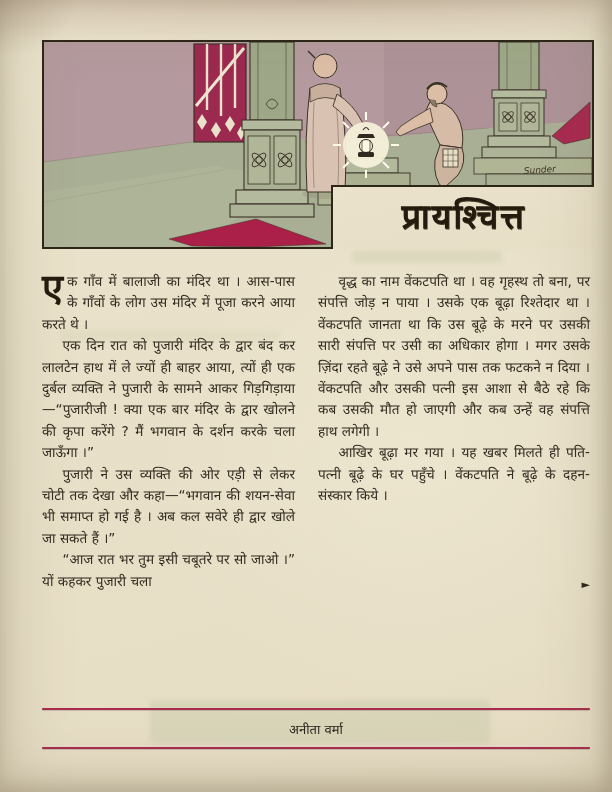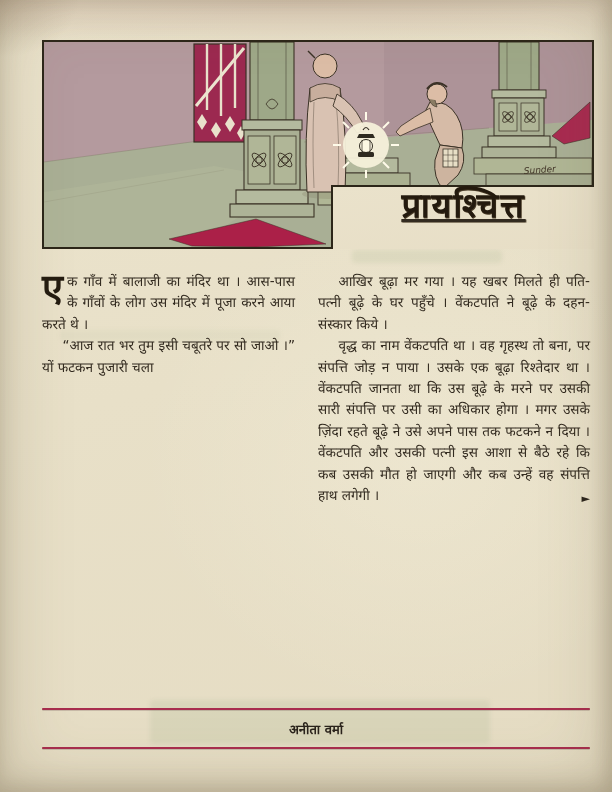--- a/index.html
+++ b/index.html
@@ -16,37 +16,37 @@
                inset -8px 0 16px rgba(90,75,50,.12);}
   .bleed{position:absolute;background:rgba(148,168,128,.15);filter:blur(2px);border-radius:4px;}
 
   
   .illustration{position:absolute;left:42px;top:40px;width:548px;height:205px;
     border:2px solid #2c2619;background:#a9af95;}
   .illustration svg{display:block;}
   .title-notch{position:absolute;left:287px;top:143px;right:-2px;bottom:-2px;
     background:linear-gradient(170deg,#eae2cb,#e7dec6);
     border-left:2px solid #2c2619;border-top:2px solid #2c2619;
-    display:flex;align-items:flex-start;justify-content:center;padding-bottom:2px;box-sizing:border-box;text-decoration:underline;}
+    display:flex;align-items:center;justify-content:center;padding-bottom:2px;box-sizing:border-box;}
   .title{margin:0;font-size:34px;line-height:1.1;font-weight:bold;letter-spacing:2px;
     color:#241a0e;text-shadow:0.6px 0.6px 0 #4a3c28;}
 
   
   .columns{position:absolute;left:42px;top:271px;width:548px;
     display:grid;grid-template-columns:253px 272px;column-gap:23px;}
   .col{font-size:13.6px;line-height:21.4px;text-align:justify;}
   .col p{margin:0;}
   .col p.indent{text-indent:1.5em;}
   .dropcap{float:left;font-size:38px;line-height:33px;font-weight:bold;
     padding:1px 4px 0 0;color:#241c10;}
   .col-right{position:relative;}
   .cont-mark{position:absolute;right:0;bottom:-3px;font-size:11px;color:#2b241c;}
 
   
-  .footer{position:absolute;left:42px;top:708px;width:548px;font-weight:bold;}
+  .footer{position:absolute;left:42px;top:708px;width:548px;}
   .rule{height:2px;background:#a82d4e;border-radius:1px;box-shadow:0 0.5px 0 rgba(60,20,30,.35);}
   .author{text-align:center;font-size:13px;color:#2b241c;padding:10px 0 9px;}
 </style>
 </head>
 <body>
 
 <div class="page">
 
   <div class="bleed" style="left:150px;top:700px;width:340px;height:44px;"></div>
   <div class="bleed" style="left:352px;top:250px;width:150px;height:13px;"></div>
@@ -186,25 +186,27 @@
     <div class="title-notch">
       <h1 class="title">प्रायश्चित्त</h1>
     </div>
   </div>
 
   <div class="columns">
     <div class="col">
       <p class="para">
         <span class="dropcap">ए</span><span>क गाँव में बालाजी का मंदिर था । आस-पास के गाँवों के लोग उस मंदिर में पूजा करने आया करते थे ।</span>
       </p>
-      <p class="para indent">“आज रात भर तुम इसी चबूतरे पर सो जाओ ।” यों फटकन पुजारी चला</p>
+      <p class="para indent">एक दिन रात को पुजारी मंदिर के द्वार बंद कर लालटेन हाथ में ले ज्यों ही बाहर आया, त्यों ही एक दुर्बल व्यक्ति ने पुजारी के सामने आकर गिड़गिड़ाया—“पुजारीजी ! क्या एक बार मंदिर के द्वार खोलने की कृपा करेंगे ? मैं भगवान के दर्शन करके चला जाऊँगा ।”</p>
+      <p class="para indent">पुजारी ने उस व्यक्ति की ओर एड़ी से लेकर चोटी तक देखा और कहा—“भगवान की शयन-सेवा भी समाप्त हो गई है । अब कल सवेरे ही द्वार खोले जा सकते हैं ।”</p>
+      <p class="para indent">“आज रात भर तुम इसी चबूतरे पर सो जाओ ।” यों कहकर पुजारी चला</p>
     </div>
     <div class="col col-right">
+      <p class="para indent">वृद्ध का नाम वेंकटपति था । वह गृहस्थ तो बना, पर संपत्ति जोड़ न पाया । उसके एक बूढ़ा रिश्तेदार था । वेंकटपति जानता था कि उस बूढ़े के मरने पर उसकी सारी संपत्ति पर उसी का अधिकार होगा । मगर उसके ज़िंदा रहते बूढ़े ने उसे अपने पास तक फटकने न दिया । वेंकटपति और उसकी पत्नी इस आशा से बैठे रहे कि कब उसकी मौत हो जाएगी और कब उन्हें वह संपत्ति हाथ लगेगी ।</p>
       <p class="para indent">आखिर बूढ़ा मर गया । यह खबर मिलते ही पति-पत्नी बूढ़े के घर पहुँचे । वेंकटपति ने बूढ़े के दहन-संस्कार किये ।</p>
-      <p class="para indent">वृद्ध का नाम वेंकटपति था । वह गृहस्थ तो बना, पर संपत्ति जोड़ न पाया । उसके एक बूढ़ा रिश्तेदार था । वेंकटपति जानता था कि उस बूढ़े के मरने पर उसकी सारी संपत्ति पर उसी का अधिकार होगा । मगर उसके ज़िंदा रहते बूढ़े ने उसे अपने पास तक फटकने न दिया । वेंकटपति और उसकी पत्नी इस आशा से बैठे रहे कि कब उसकी मौत हो जाएगी और कब उन्हें वह संपत्ति हाथ लगेगी ।</p>
       <span class="cont-mark">►</span>
     </div>
   </div>
 
   <div class="footer">
     <div class="rule"></div>
     <div class="author">अनीता वर्मा</div>
     <div class="rule"></div>
   </div>
 

